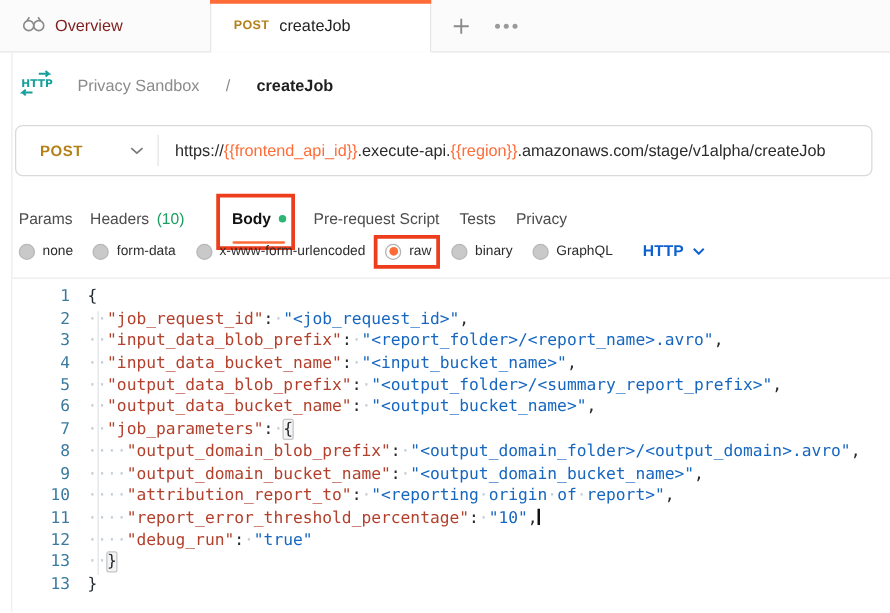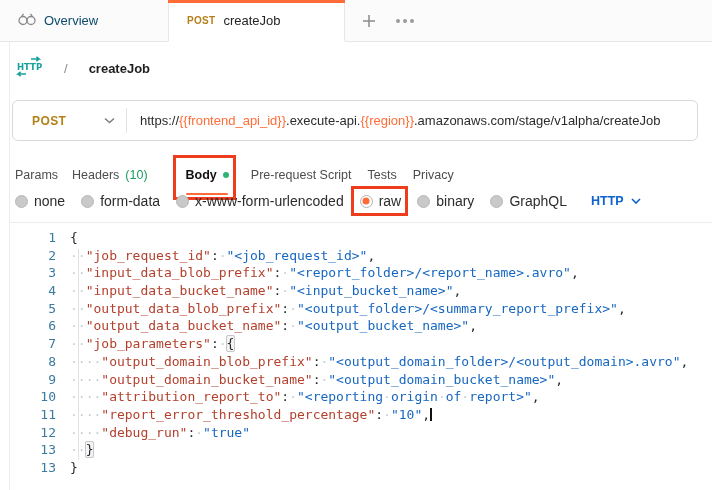--- a/index.html
+++ b/index.html
@@ -2,21 +2,21 @@
 <html><head>
 <meta charset="utf-8">
 <style>
   * { margin:0; padding:0; box-sizing:border-box; }
   html,body { background:#fff; }
   body { font-family:"Liberation Sans", sans-serif; color:#1f1f1f; }
   .app { position:relative; width:712px; height:490px; background:#fff; overflow:hidden; }
 
   
   .tabbar { position:absolute; top:0; left:0; right:0; height:42px; background:#fbfbfb; border-bottom:1px solid #e7e7e7; display:flex; align-items:stretch; }
-  .tab { display:flex; align-items:center; gap:8px; padding:0 18px; font-size:13px; color:#0c4a6e; cursor:pointer; }
+  .tab { display:flex; align-items:center; gap:8px; padding:0 18px; font-size:13px; color:#7f1d1d; cursor:pointer; }
   .tab.inactive { width:168px; }
   .tab.active { position:relative; width:177px; background:#fff; border-left:1px solid #e7e7e7; border-right:1px solid #e7e7e7; margin-bottom:-1px; border-bottom:1px solid #fff; color:#232323; }
   .tab.active::before { content:""; position:absolute; top:0; left:-1px; right:-1px; height:3px; background:#ff6c37; }
   .tab-method { font-size:10px; font-weight:bold; color:#b58018; letter-spacing:.3px; }
   .tab-title { font-size:13px; color:#232323; }
   .tabbar-actions { display:flex; align-items:center; gap:14px; padding-left:13px; color:#8a8a8a; }
   .icon-btn { display:flex; align-items:center; justify-content:center; width:22px; height:22px; cursor:pointer; }
   .dots3 { display:flex; gap:3px; }
   .dots3 i { width:4px; height:4px; border-radius:50%; background:#9a9a9a; }
 
@@ -46,21 +46,21 @@
   .rtab.active .rtab-label { color:#111; font-weight:bold; }
   .rtab-underline { position:absolute; left:0; bottom:-7px; width:42px; height:2.5px; background:#ff6c37; border-radius:1px; }
 
   
   .annot { position:absolute; border:3px solid #ee3d1d; pointer-events:none; }
   .annot.body-box { left:-13px; right:-7px; top:-7px; bottom:-12px; }
   .annot.raw-box { left:-9px; right:-7px; top:-7px; bottom:-7px; }
 
   
   .radio-row { position:absolute; left:15px; top:188px; display:flex; align-items:center; gap:16px; height:26px; }
-  .radio-item { position:relative; display:flex; align-items:center; gap:6px; font-size:14px; color:#2c2c2c; cursor:pointer; }
+  .radio-item { position:relative; display:flex; align-items:center; gap:6px; font-size:11px; color:#2c2c2c; cursor:pointer; }
   .rcircle { width:13px; height:13px; border-radius:50%; background:#c9c9c9; border:1px solid #b8b8b8; }
   .radio-item.selected .rcircle { background:#fff; border:1.5px solid #b3b3b3; position:relative; }
   .radio-item.selected .rcircle::after { content:""; position:absolute; left:50%; top:50%; transform:translate(-50%,-50%); width:7px; height:7px; border-radius:50%; background:#ff6c37; }
   .lang-select { display:flex; align-items:center; gap:7px; margin-left:8px; color:#0d62d0; font-size:12.5px; font-weight:bold; cursor:pointer; }
 
   
   .editor { position:absolute; left:10px; right:0; top:222px; bottom:0; border-top:1px solid #ececec; background:#fff; font-family:"DejaVu Sans Mono","Liberation Mono",monospace; font-size:13px; cursor:text; }
   .lines { padding-top:6px; }
   .line { display:flex; height:17.7px; line-height:17.7px; white-space:pre; }
   .ln { width:46px; text-align:right; color:#3a7a9e; flex:none; user-select:none; }
@@ -112,20 +112,21 @@
   <div class="pane-edge"></div>
 
   <div class="crumb">
     <span>
       <svg width="27" height="21" viewBox="0 0 27 21">
         <path d="M15 3 h8 l-2.6-2.2 M23 3 l-2.6 2.2" stroke="#16a09c" stroke-width="1.6" fill="none"></path>
         <path d="M10 18 h-8 l2.6-2.2 M2 18 l2.6 2.2" stroke="#16a09c" stroke-width="1.6" fill="none"></path>
         <text x="1" y="13.5" font-family="DejaVu Sans, sans-serif" font-size="8.5" font-weight="bold" fill="#16a09c">HTTP</text>
       </svg>
     </span>
+    <span class="coll">Privacy Sandbox</span>
     <span class="sep">/</span>
     <span class="req">createJob</span>
   </div>
 
   <div class="url-bar">
     <div class="method-select">
       <span class="m">POST</span>
       <svg width="11" height="7" viewBox="0 0 11 7" fill="none" stroke="currentColor" stroke-width="1.4">
           <path d="M1 1.5 L5.5 5.5 L10 1.5"></path>
         </svg>

